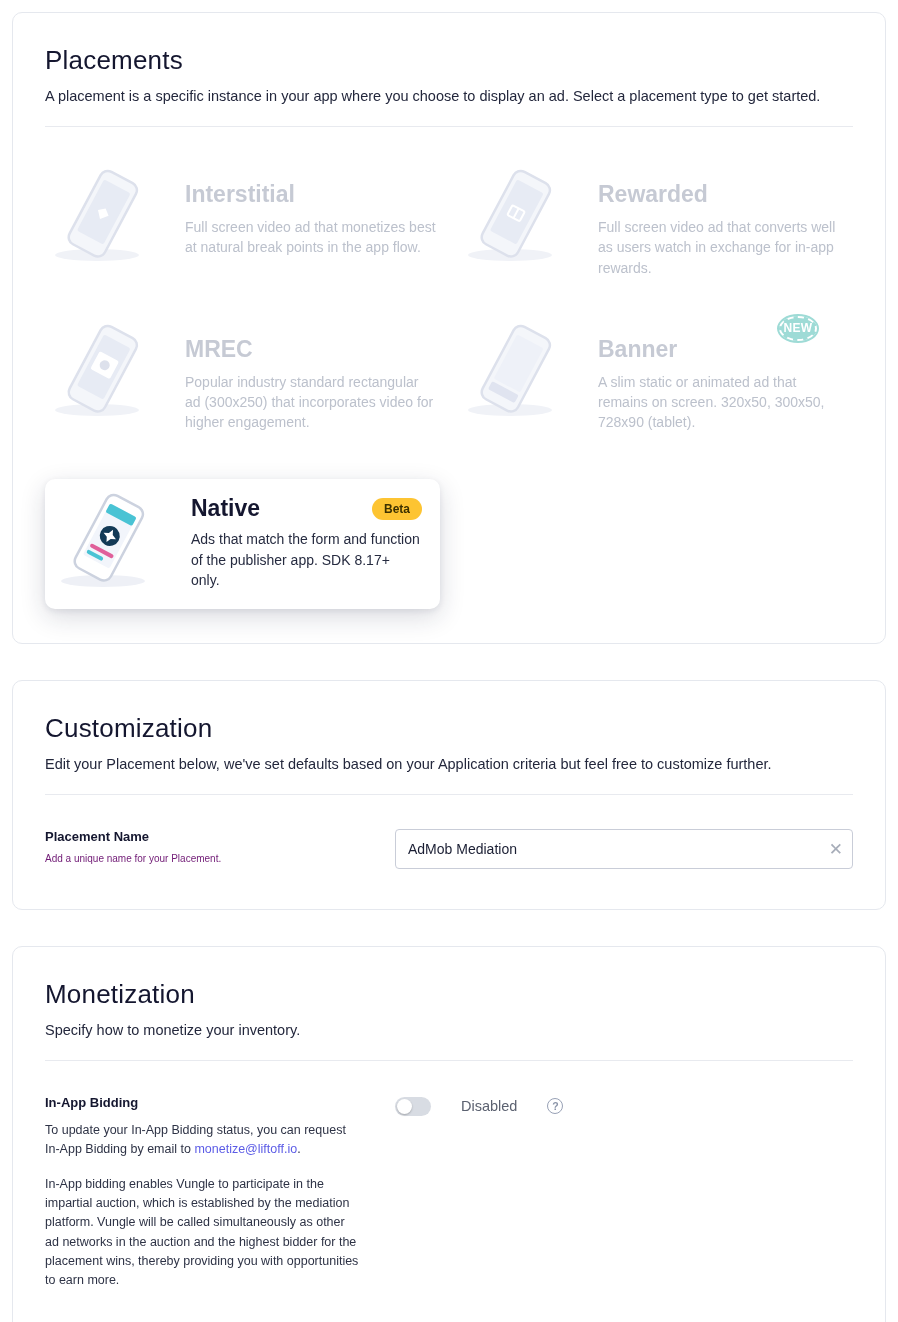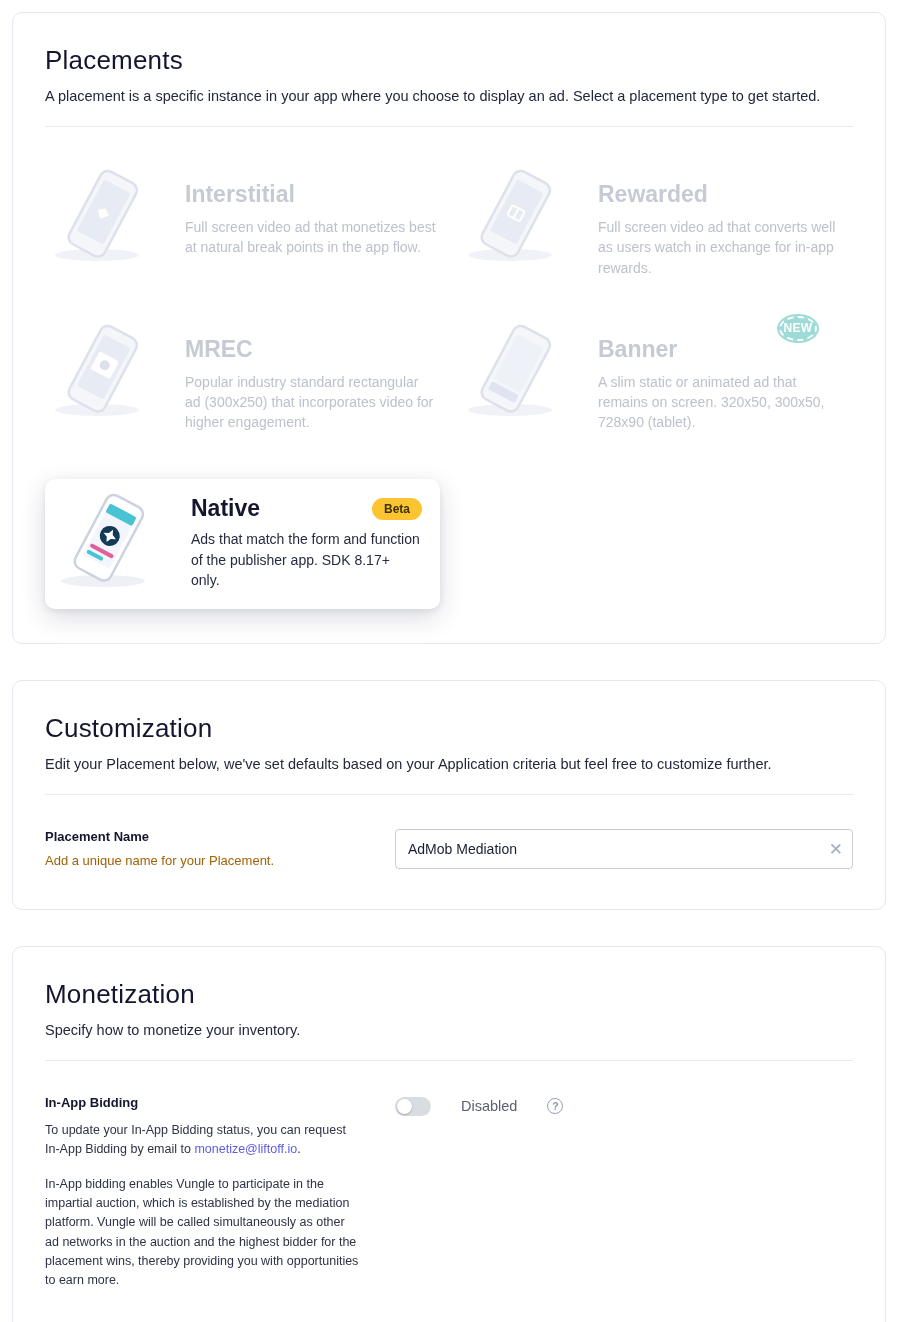--- a/index.html
+++ b/index.html
@@ -74,21 +74,21 @@
   }
   .beta-badge{
     background:var(--beta-badge);color:#3c3100;
     font-size:12px;font-weight:700;
     padding:4px 12px;border-radius:13px;
   }
   
   .form-row{display:flex;align-items:flex-start;margin-top:34px;}
   .form-left{width:350px;flex-shrink:0;padding-right:30px;}
   .field-label{font-size:13px;font-weight:700;color:#14162f;}
-  .field-helper{font-size:13px;color:#a16207;margin-top:9px;}
+  .field-helper{font-size:10px;color:#701a75;margin-top:9px;}
   .input-wrap{position:relative;width:460px;}
   .text-input{
     width:100%;height:40px;
     border:1px solid #c9cdd8;border-radius:4px;
     padding:0 32px 0 12px;font-size:14px;color:#1a1e33;
     font-family:inherit;outline:none;background:#fff;
   }
   .clear-x{
     position:absolute;right:10px;top:50%;transform:translateY(-50%);
     color:#a7adb9;font-size:17px;line-height:1;cursor:pointer;

